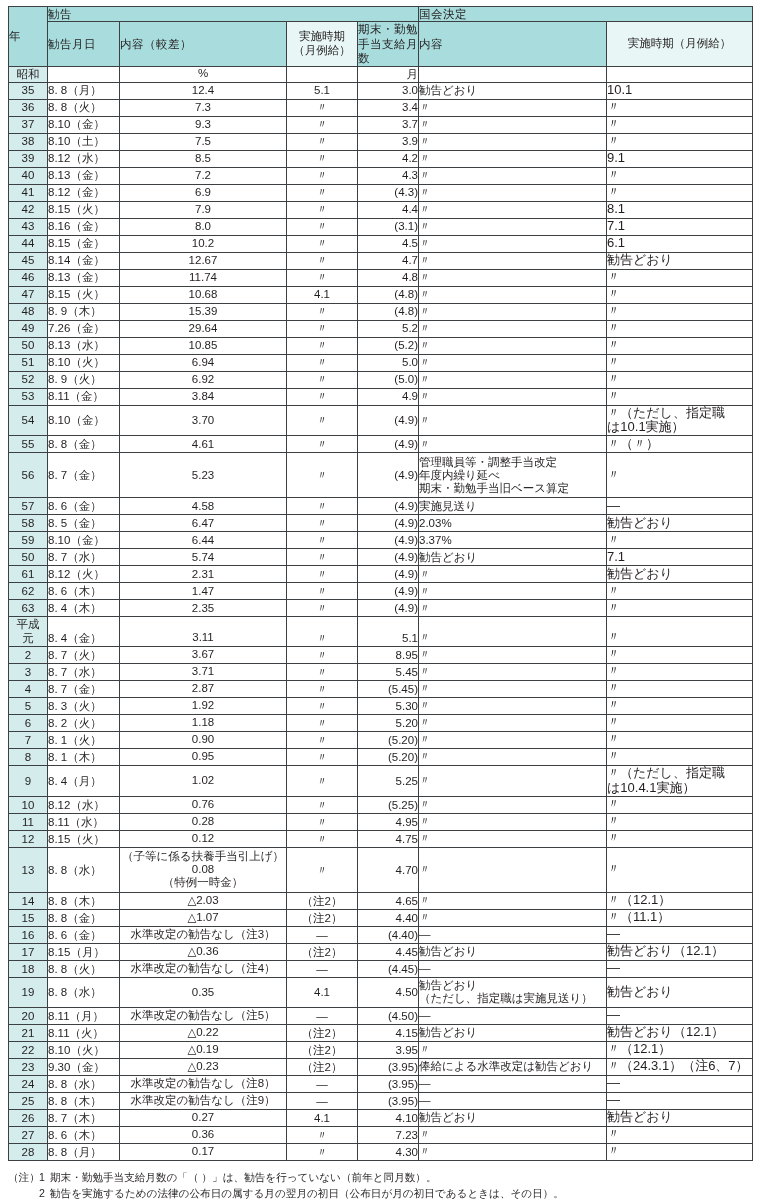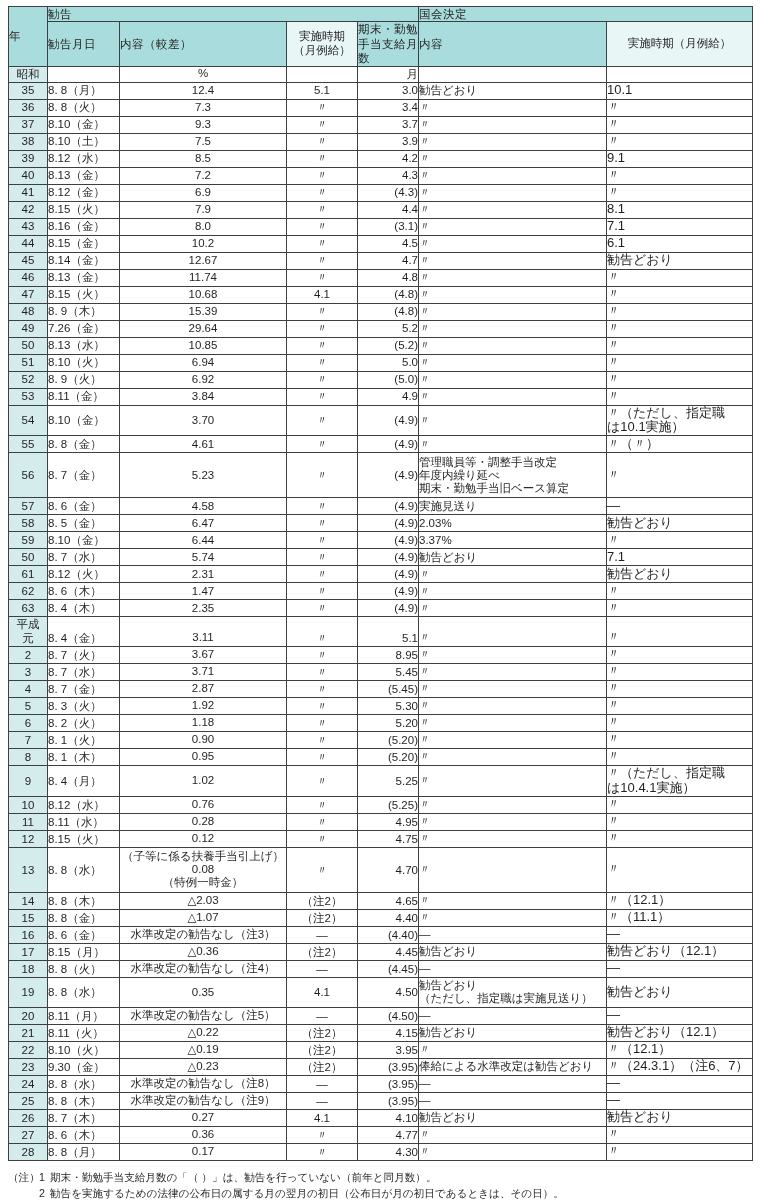--- a/index.html
+++ b/index.html
@@ -632,21 +632,21 @@
           <td class="c-jiki">4.1</td>
           <td class="c-tsuki">4.10</td>
           <td class="c-kknaiyo">勧告どおり</td>
           <td class="c-kkjiki">勧告どおり</td>
         </tr>
         <tr class="r">
           <td class="c-year">27</td>
           <td class="c-date">8. 6（木）</td>
           <td class="c-cont">0.36</td>
           <td class="c-jiki">〃</td>
-          <td class="c-tsuki">4.77</td>
+          <td class="c-tsuki">7.23</td>
           <td class="c-kknaiyo">〃</td>
           <td class="c-kkjiki">〃</td>
         </tr>
         <tr class="r">
           <td class="c-year">28</td>
           <td class="c-date">8. 8（月）</td>
           <td class="c-cont">0.17</td>
           <td class="c-jiki">〃</td>
           <td class="c-tsuki">4.30</td>
           <td class="c-kknaiyo">〃</td>

